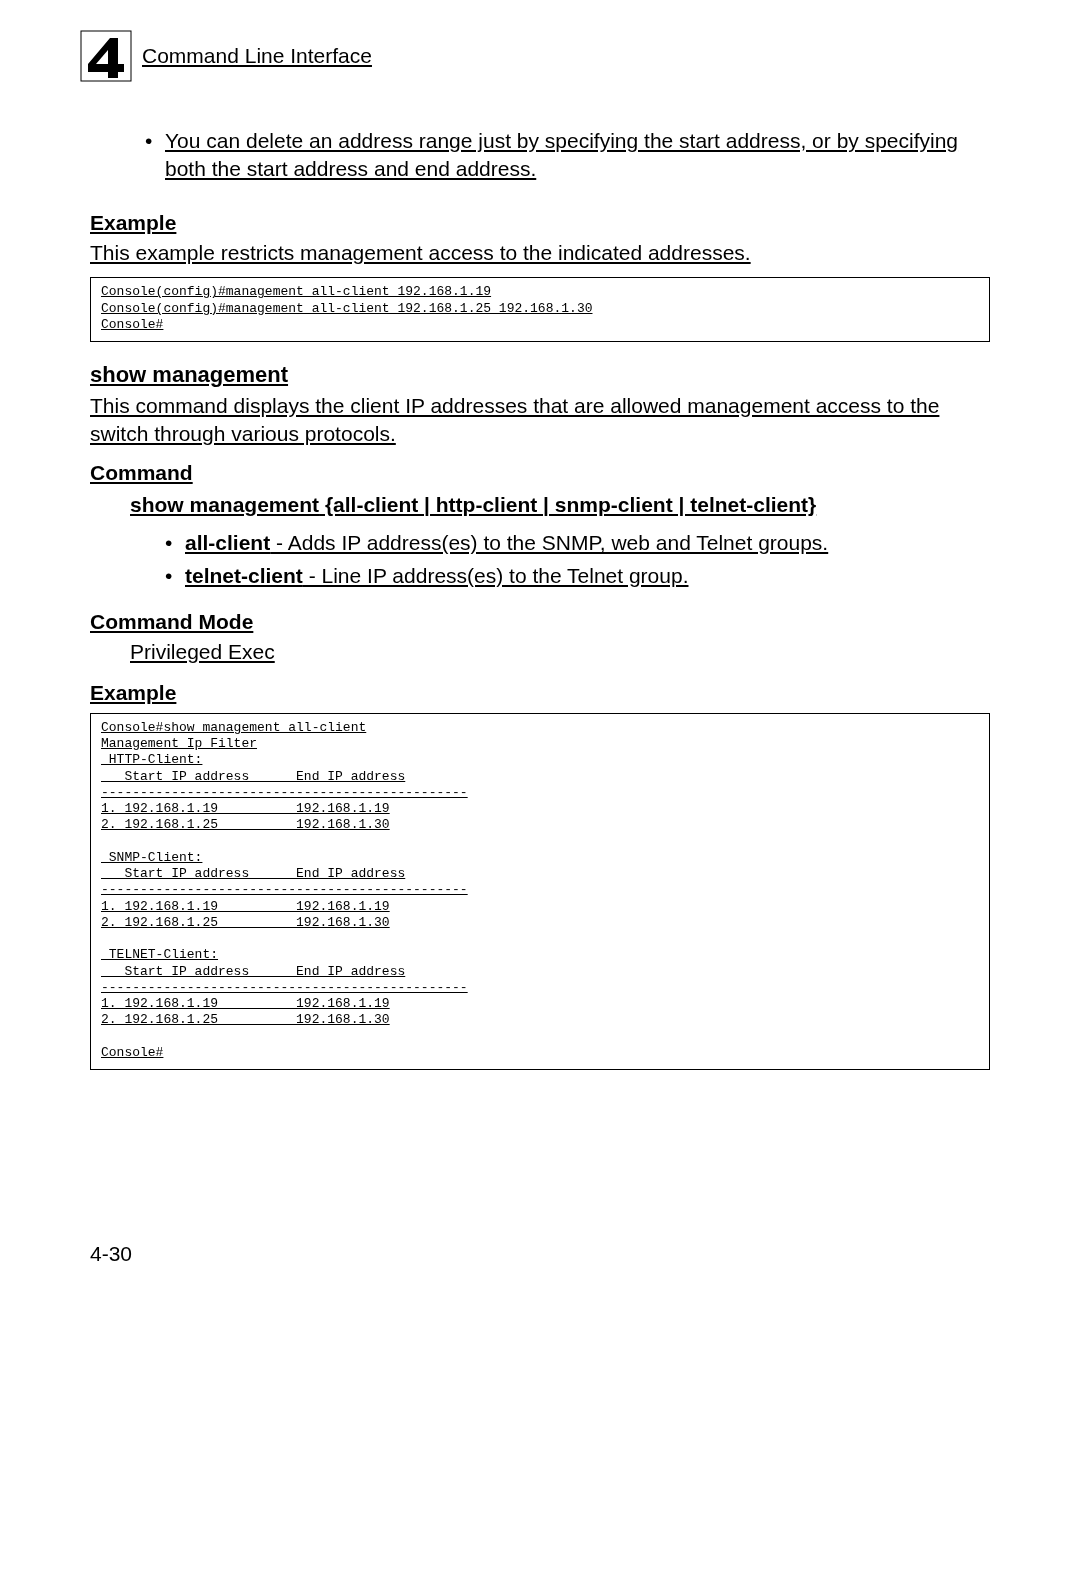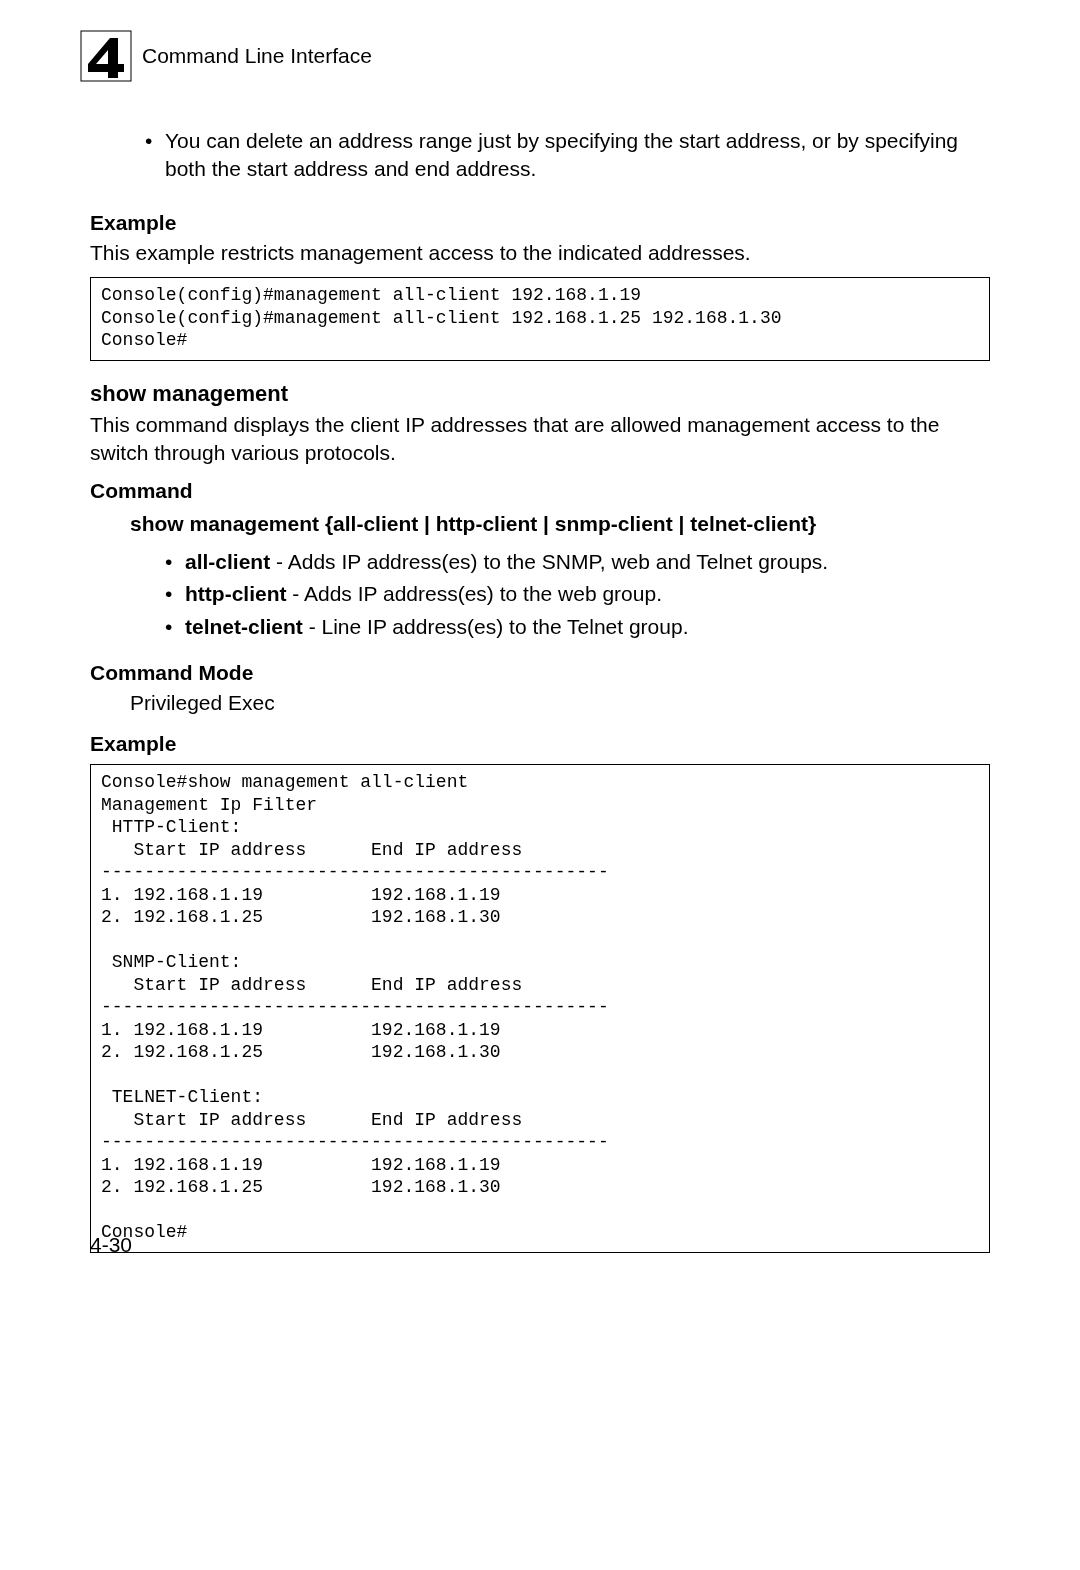--- a/index.html
+++ b/index.html
@@ -11,20 +11,21 @@
     color: #000000;
   }
   .page {
     width: 1080px;
     height: 1294px;
     position: relative;
     box-sizing: border-box;
     padding: 30px 90px 30px 90px;
     font-size: 21px;
     line-height: 1.35;
+    text-decoration: underline;
   }
   .header {
     display: flex;
     align-items: center;
     margin-bottom: 45px;
     margin-left: -10px;
   }
   .header-icon {
     width: 52px;
     height: 52px;
@@ -61,21 +62,21 @@
     margin: 8px 0 2px 0;
     font-size: 21px;
   }
   .body-text {
     margin: 0 0 10px 0;
   }
   .code-box {
     border: 1px solid #000;
     padding: 6px 10px 8px 10px;
     font-family: "Courier New", Courier, monospace;
-    font-size: 18px;
+    font-size: 13px;
     white-space: pre;
     line-height: 1.25;
     margin: 0 0 18px 0;
   }
   .command-heading {
     font-weight: bold;
     font-size: 22px;
     margin: 6px 0 2px 0;
   }
   .syntax-line {
@@ -91,21 +92,21 @@
   }
   .term {
     font-weight: bold;
   }
   .mode-value {
     padding-left: 40px;
     margin: 2px 0 12px 0;
   }
   .page-number {
     position: absolute;
-    bottom: 35px;
+    bottom: 26px;
     left: 90px;
     font-size: 21px;
   }
 </style>
 </head>
 <body>
 
 <div class="page">
 
   <div class="header">
@@ -132,21 +133,20 @@
   <div class="command-heading">show management</div>
   <div class="body-text">This command displays the client IP addresses that are allowed management access to the switch through various protocols.</div>
 
   <div class="section-heading">Command</div>
   <div class="syntax-line">
     <span>show management</span><span> {all-client | http-client | snmp-client | telnet-client}</span>
   </div>
 
   <div class="syntax-bullets">
     <div class="bullet-item"><span class="term">all-client</span><span> - Adds IP address(es) to the SNMP, web and Telnet groups.</span></div>
-    <div class="bullet-item"><span class="term">http-client</span><span> - Adds IP address(es) to the web group.</span></div>
     <div class="bullet-item"><span class="term">telnet-client</span><span> - Line IP address(es) to the Telnet group.</span></div>
   </div>
 
   <div class="section-heading" style="margin-top:18px;">Command Mode</div>
   <div class="mode-value">Privileged Exec</div>
 
   <div class="section-heading">Example</div>
   <div class="code-box" style="margin-top:6px;">Console#show management all-client
 Management Ip Filter
  HTTP-Client:

